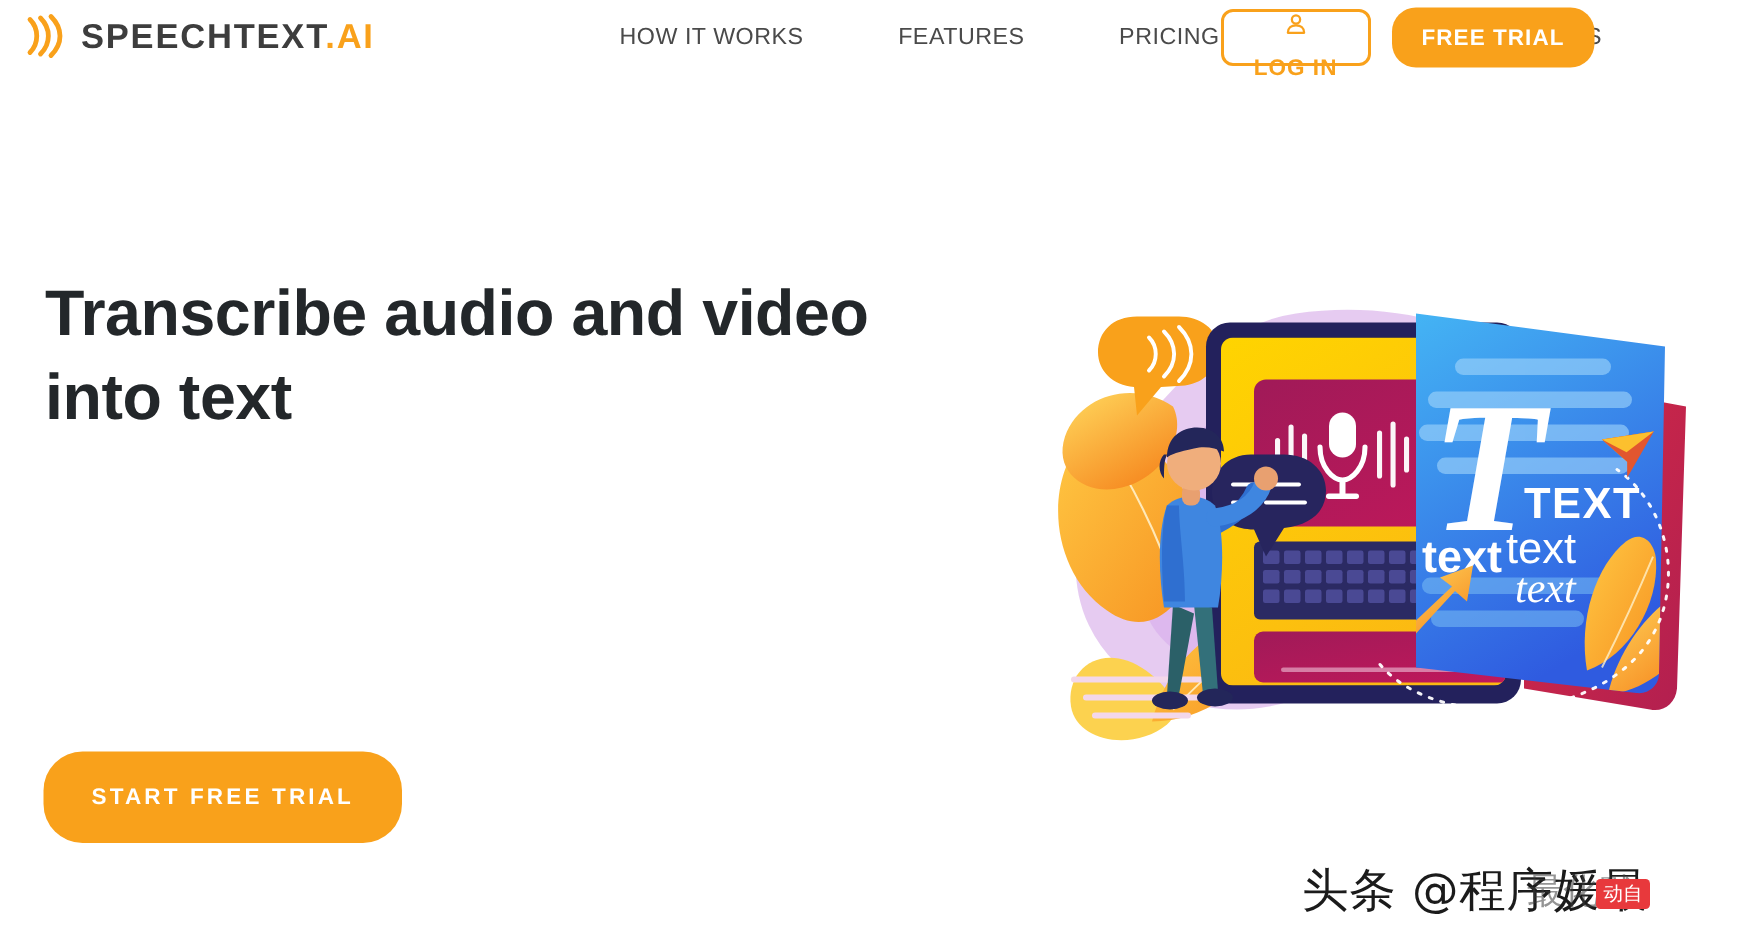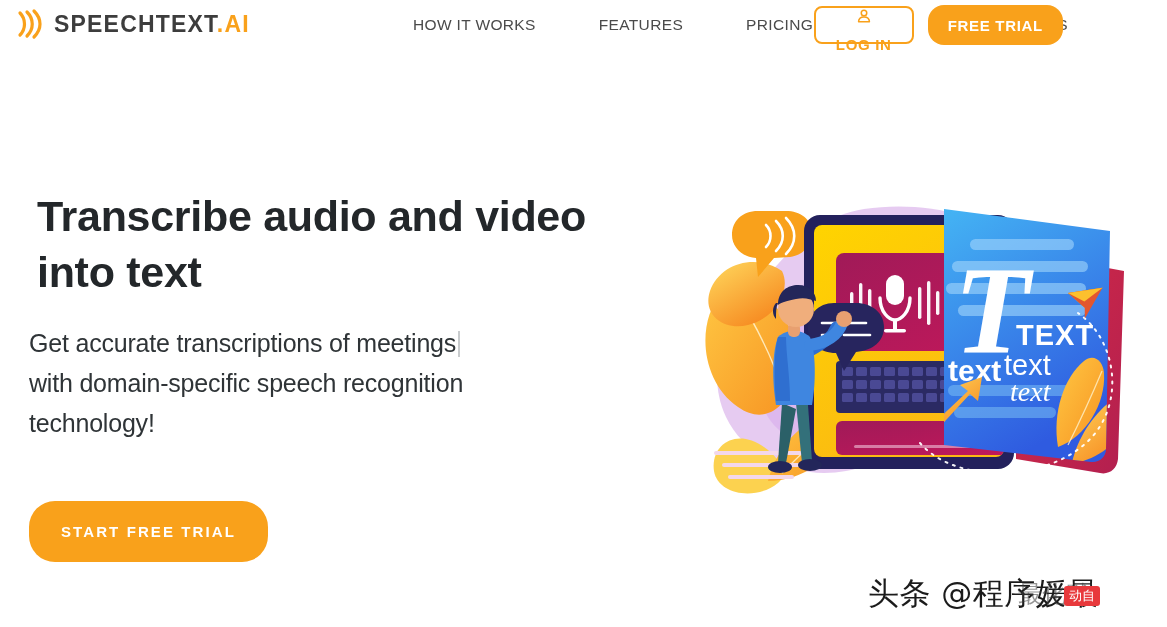--- a/index.html
+++ b/index.html
@@ -116,21 +116,21 @@
     width: 1167px;
     height: 577px;
   }
   .hero-copy {
     position: absolute;
     left: 29px;
     top: 130px;
     width: 600px;
   }
   .hero-title {
-    margin: 8px;
+    margin: 1px;
     font-size: 43px;
     font-weight: bold;
     line-height: 56px;
     color: #23272a;
     letter-spacing: -0.3px;
   }
   .hero-sub {
     margin: 0;
     position: absolute;
     top: 273px;
@@ -255,25 +255,20 @@
 
 <main class="hero">
 
   <div class="hero-copy">
     <h1 class="hero-title">
       <span>Transcribe audio and video</span><br>
       <span>into text</span>
     </h1>
   </div>
 
-  <p class="hero-sub">
-    <span>Get accurate transcriptions of meetings</span><span class="caret"></span><br>
-    <span>with domain-specific speech recognition</span><br>
-    <span>technology!</span>
-  </p>
 
   <button class="btn-start-trial">START FREE TRIAL</button>
 
   <div class="hero-illustration">
     <svg viewBox="0 0 468 340" width="468" height="340" aria-hidden="true">
       <defs>
         <linearGradient id="gBlue" x1="0" y1="0" x2="0.4" y2="1">
           <stop offset="0" stop-color="#44b4f4"></stop>
           <stop offset="1" stop-color="#2f5be0"></stop>
         </linearGradient>

